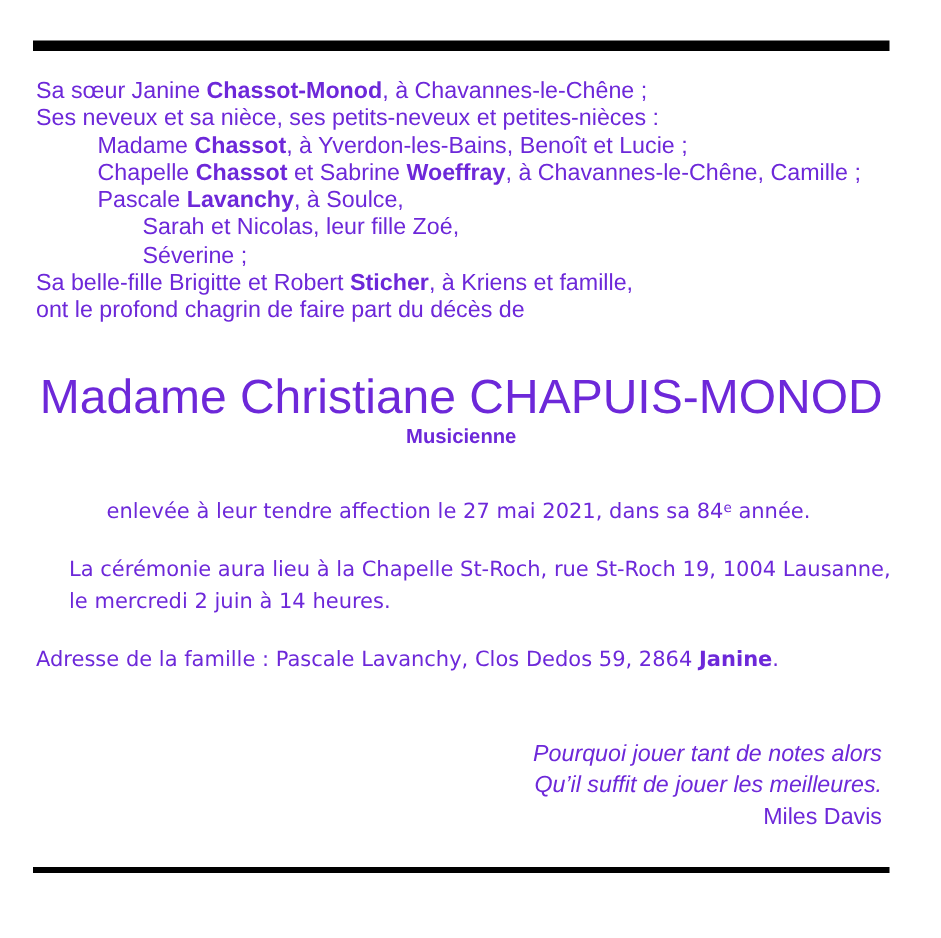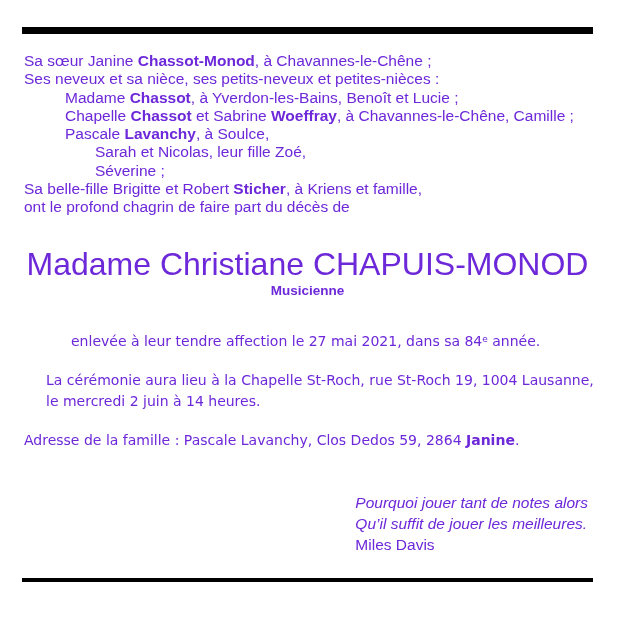--- a/index.html
+++ b/index.html
@@ -28,21 +28,21 @@
   .subtitle{font-size:13.5px;font-weight:bold;line-height:16px;margin-top:4px;}
 
   .tah{font-family:"DejaVu Sans",sans-serif;font-size:14px;white-space:nowrap;}
   .announce{position:absolute;left:24px;top:331px;line-height:20px;margin-left:47px;}
   .announce sup{font-size:9px;vertical-align:baseline;position:relative;top:-0.45em;}
   .ceremony{position:absolute;left:24px;top:370px;line-height:21px;margin-left:22px;}
   .address{position:absolute;left:24px;top:430px;line-height:20px;}
 
   .quote{
     position:absolute;right:34px;top:492px;
-    text-align:left;font-size:15.5px;line-height:21px;
+    text-align:right;font-size:15.5px;line-height:21px;
     white-space:nowrap;
   }
   .qi{font-style:italic;}
 </style>
 </head>
 <body>
 
 <div class="page">
 
   <div class="bar bar-top"></div>

